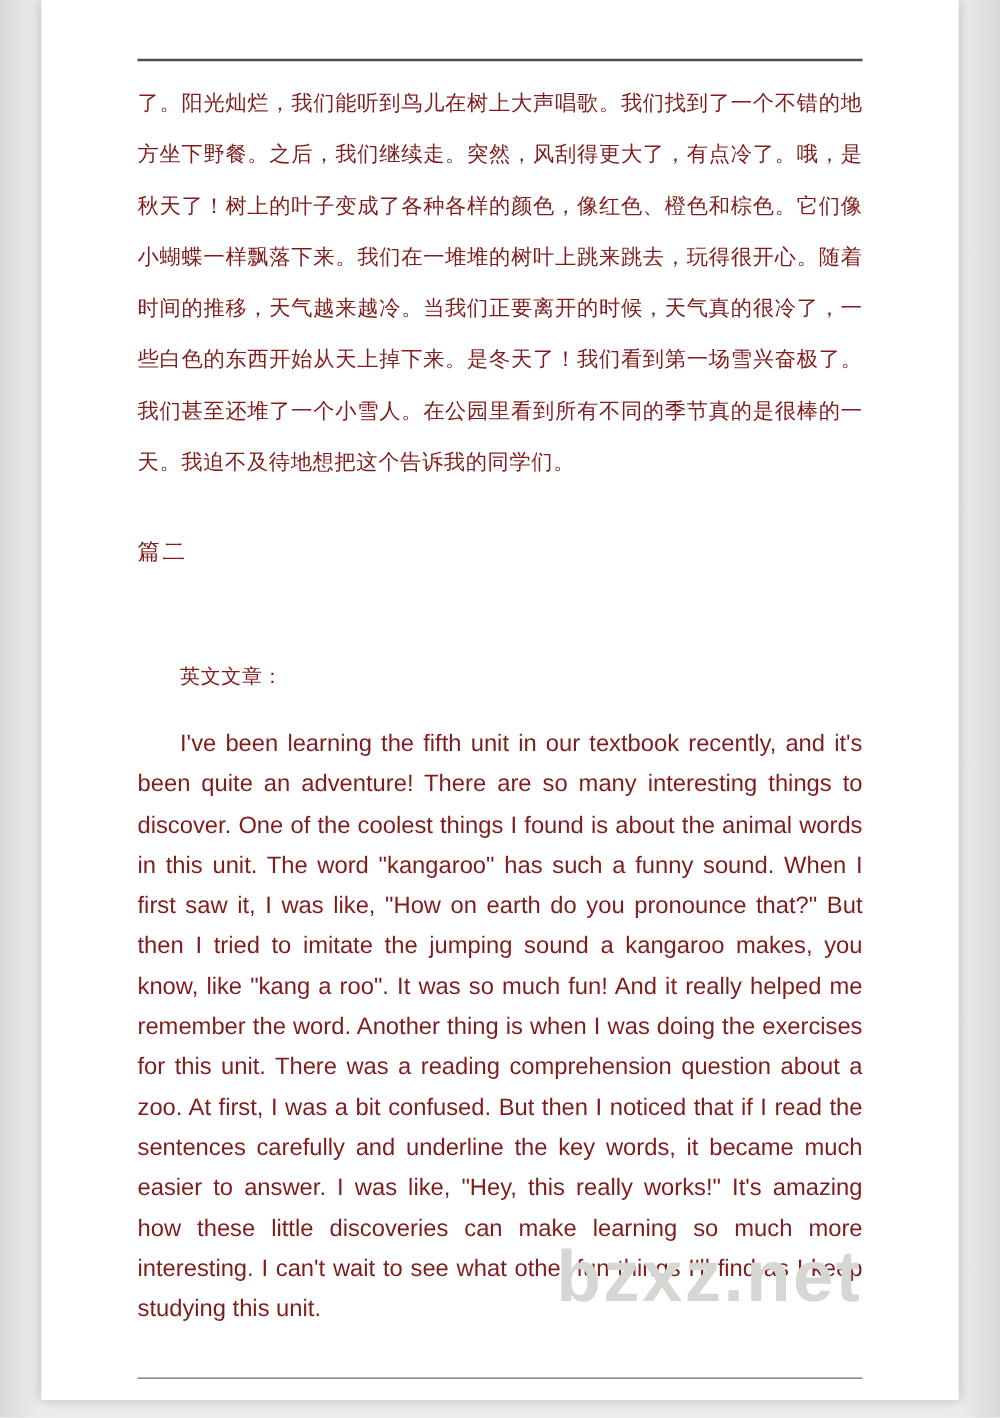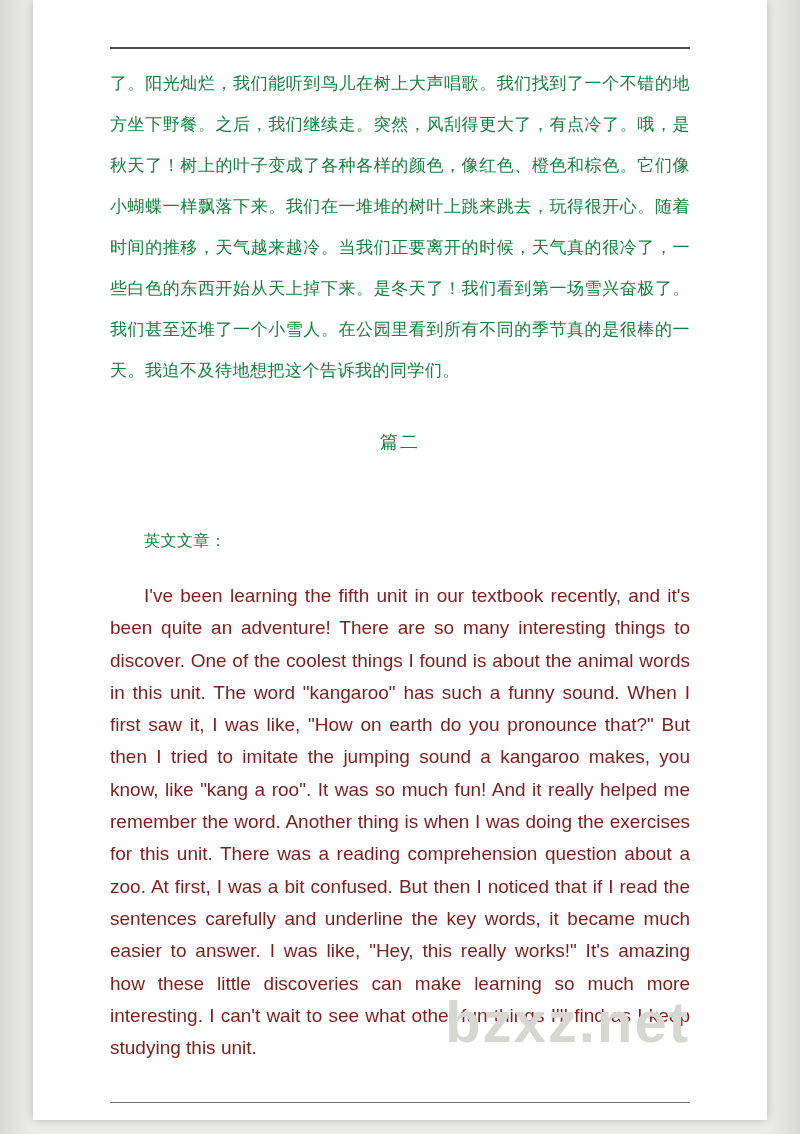--- a/index.html
+++ b/index.html
@@ -31,35 +31,34 @@
   .bottom-rule {
     position: absolute;
     left: 77px;
     right: 77px;
     top: 1102px;
     height: 1px;
     background: #6f6f6f;
   }
   .zh {
     font-family: "DejaVu Serif", "Liberation Serif", serif;
-    color: #15803d;
+    color: #7f1d1d;
   }
   .zh-para {
     margin-top: 14px;
     font-size: 17px;
     line-height: 41px;
     letter-spacing: 0.5px;
     text-align: justify;
   }
   .section-heading {
     margin-top: 30px;
     font-size: 18px;
     line-height: 41px;
     font-weight: 500;
-    text-align: center;
     letter-spacing: 2px;
   }
   .zh-label {
     font-size: 16px;
     line-height: 30px;
     text-indent: 34px;
     letter-spacing: 0.5px;
   }
   .en-label { margin-top: 64px; }
   .cn-label { margin-top: 14px; }

